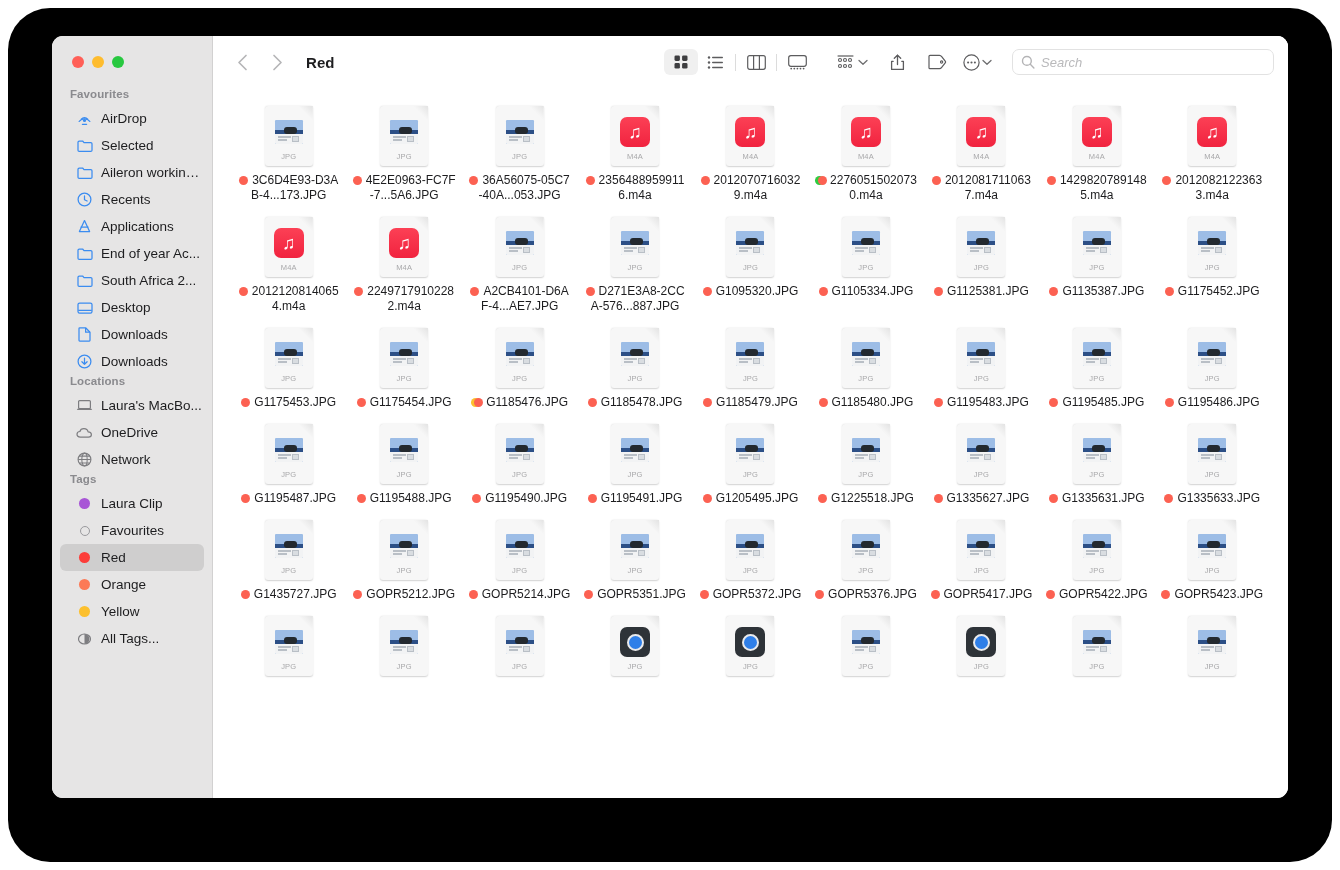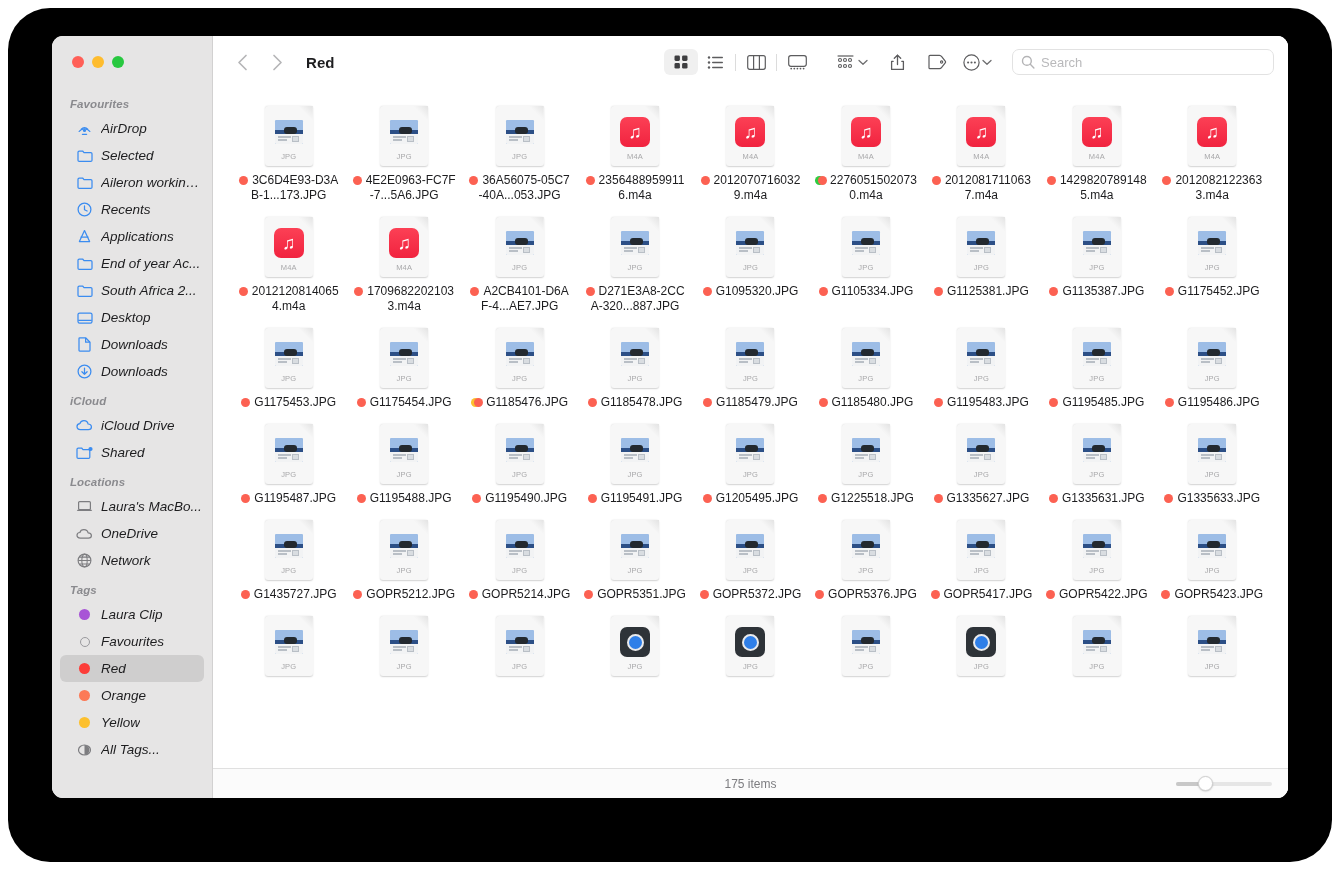--- a/index.html
+++ b/index.html
@@ -51,21 +51,21 @@
     display: flex;
     align-items: center;
     padding-left: 20px;
     gap: 8px;
   }
   .tl { width: 12px; height: 12px; border-radius: 50%; display:block; }
   .tl.red { background: #ff5f57; }
   .tl.yellow { background: #febc2e; }
   .tl.green { background: #28c840; }
 
-  .sb-section { margin-top: 10px; font-style: italic; }
+  .sb-section { margin-top: 0; }
   .sb-header {
     font-size: 11.5px;
     color: #8a8a8e;
     font-weight: 700;
     padding: 0 0 5px 18px;
     letter-spacing: 0.1px;
   }
   .sb-item {
     height: 27px;
     display: flex;
@@ -153,20 +153,21 @@
     gap: 6px;
     background: #ffffff;
   }
   #search-input {
     border: none; outline: none;
     font-size: 13px;
     font-family: "Liberation Sans", sans-serif;
     color: #c2410c;
     width: 100%;
     background: transparent;
+    font-style: italic;
   }
   #search-input::placeholder { color: #b9b9bb; }
 
   
   #file-area {
     flex: 1;
     overflow: hidden;
     position: relative;
     padding: 16px 18px 0 18px;
   }
@@ -426,40 +427,20 @@
                 <span class="sb-label">Downloads</span>
               </div>
               <div class="sb-item">
                 <span class="sb-ico">
                   <svg width="15" height="15" viewBox="0 0 15 15">
                     <circle cx="7.5" cy="7.5" r="6.4" fill="none" stroke="#3b8cf0" stroke-width="1.25"></circle>
                     <path d="M7.5 4 L7.5 10.3 M4.9 7.7 L7.5 10.4 L10.1 7.7" fill="none" stroke="#3b8cf0" stroke-width="1.25" stroke-linecap="round" stroke-linejoin="round"></path>
                   </svg>
                 </span>
                 <span class="sb-label">Downloads</span>
-              </div>
-            </div>
-            <div class="sb-section">
-              <div class="sb-header">iCloud</div>
-              <div class="sb-item">
-                <span class="sb-ico">
-                  <svg width="17" height="13" viewBox="0 0 17 13">
-                    <path d="M4.4 10.6 C2.4 10.6 1 9.3 1 7.6 C1 6 2.3 4.7 3.9 4.6 C4.3 2.8 5.9 1.5 7.9 1.5 C10 1.5 11.8 3 12.1 5 C14 5.1 15.4 6.3 15.4 8 C15.4 9.5 14.1 10.6 12.4 10.6 Z" fill="none" stroke="#3b8cf0" stroke-width="1.25" stroke-linejoin="round"></path>
-                  </svg>
-                </span>
-                <span class="sb-label">iCloud Drive</span>
-              </div>
-              <div class="sb-item">
-                <span class="sb-ico">
-                  <svg width="17" height="14" viewBox="0 0 17 14">
-                    <path d="M1 3.2 C1 2.4 1.5 2 2.2 2 L5.6 2 L7 3.6 L12.6 3.6 C13.3 3.6 13.8 4 13.8 4.8 L13.8 11.2 C13.8 11.9 13.3 12.4 12.6 12.4 L2.2 12.4 C1.5 12.4 1 11.9 1 11.2 Z" fill="none" stroke="#3b8cf0" stroke-width="1.25" stroke-linejoin="round"></path>
-                    <circle cx="14.5" cy="3" r="2.1" fill="#3b8cf0"></circle>
-                  </svg>
-                </span>
-                <span class="sb-label">Shared</span>
               </div>
             </div>
             <div class="sb-section">
               <div class="sb-header">Locations</div>
               <div class="sb-item">
                 <span class="sb-ico">
                   <svg width="17" height="13" viewBox="0 0 17 13">
                     <rect x="2.6" y="1.6" width="11.8" height="8" rx="1" fill="none" stroke="#7d7d80" stroke-width="1.2"></rect>
                     <path d="M0.8 10.9 L16.2 10.9 L15.1 9.6 L1.9 9.6 Z" fill="#7d7d80"></path>
                   </svg>
@@ -655,21 +636,21 @@
                       <div class="band"></div>
                       <div class="blob"></div>
         <div class="base"></div>
                       <div class="ln2"></div>
                       <div class="ln1"></div>
                       <div class="sq"></div>
       </div>
       <div class="ext">JPG</div>
     </div>
                 </div>
-                <span class="file-label"><span class="dot" style="background:#fc6152"></span><span>3C6D4E93-D3AB-1...173.JPG</span></span>
+                <span class="file-label"><span class="dot" style="background:#fc6152"></span><span>3C6D4E93-D3AB-4...173.JPG</span></span>
               </div>
               <div class="file-item">
                 <div class="file-icon-wrap">
                   <div class="doc">
       <div class="fold2"></div>
                     <div class="thumb-jpg">
         <div class="sky"></div>
                       <div class="band"></div>
                       <div class="blob"></div>
         <div class="base"></div>
@@ -771,21 +752,21 @@
                 <span class="file-label"><span class="dot" style="background:#fc6152"></span><span>20121208140654.m4a</span></span>
               </div>
               <div class="file-item">
                 <div class="file-icon-wrap">
                   <div class="doc">
       <div class="fold2"></div>
                     <div class="thumb-m4a">♫</div>
       <div class="ext">M4A</div>
     </div>
                 </div>
-                <span class="file-label"><span class="dot" style="background:#fc6152"></span><span>17096822021033.m4a</span></span>
+                <span class="file-label"><span class="dot" style="background:#fc6152"></span><span>22497179102282.m4a</span></span>
               </div>
               <div class="file-item">
                 <div class="file-icon-wrap">
                   <div class="doc">
       <div class="fold2"></div>
                     <div class="thumb-jpg">
         <div class="sky"></div>
                       <div class="band"></div>
                       <div class="blob"></div>
         <div class="base"></div>
@@ -807,21 +788,21 @@
                       <div class="band"></div>
                       <div class="blob"></div>
         <div class="base"></div>
                       <div class="ln2"></div>
                       <div class="ln1"></div>
                       <div class="sq"></div>
       </div>
       <div class="ext">JPG</div>
     </div>
                 </div>
-                <span class="file-label"><span class="dot" style="background:#fc6152"></span><span>D271E3A8-2CCA-320...887.JPG</span></span>
+                <span class="file-label"><span class="dot" style="background:#fc6152"></span><span>D271E3A8-2CCA-576...887.JPG</span></span>
               </div>
               <div class="file-item">
                 <div class="file-icon-wrap">
                   <div class="doc">
       <div class="fold2"></div>
                     <div class="thumb-jpg">
         <div class="sky"></div>
                       <div class="band"></div>
                       <div class="blob"></div>
         <div class="base"></div>
@@ -1532,25 +1513,17 @@
                       <div class="sq"></div>
       </div>
       <div class="ext">JPG</div>
     </div>
                 </div>
                 <span class="file-label"><span></span></span>
               </div>
             </div>
         </div>
 
-        <div id="status-bar">
-          <div id="status-text">175 items</div>
-          <div id="zoom-slider">
-            <div id="zoom-track"></div>
-            <div id="zoom-fill"></div>
-            <div id="zoom-knob"></div>
-          </div>
-        </div>
 
       </div>
     </div>
   </div>
 </div>
 
 </body></html>

